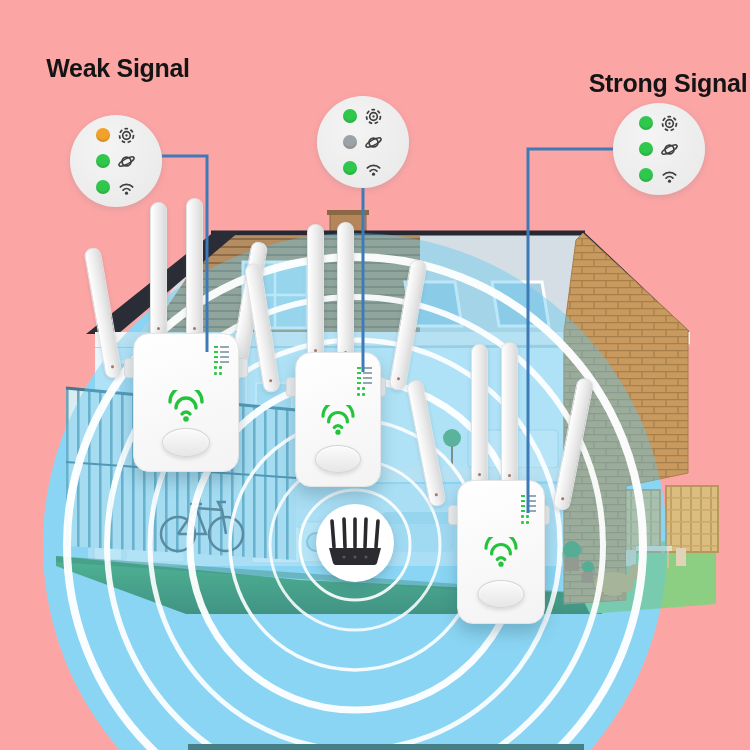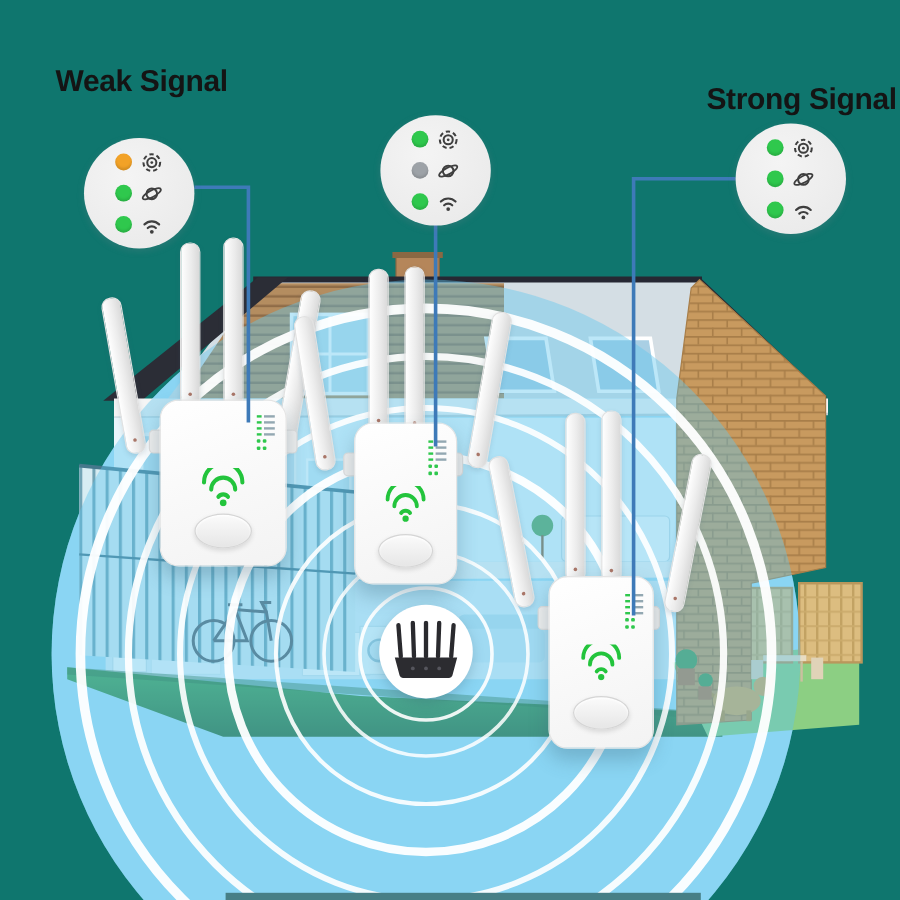--- a/index.html
+++ b/index.html
@@ -1,16 +1,16 @@
 <!DOCTYPE html>
 <html><head>
 <meta charset="utf-8">
 <style>
   html,body{margin:0;padding:0;background:#ffffff;}
-  .stage{position:relative;width:750px;height:750px;background:#0f766e;overflow:hidden;
+  .stage{position:relative;width:750px;height:750px;background:#fca5a5;overflow:hidden;
          font-family:"Liberation Sans",sans-serif;}
   svg{display:block;}
   .bg-svg,.connector-svg{position:absolute;left:0;top:0;pointer-events:none;}
 
   
   .title{position:absolute;font-weight:700;font-size:25px;color:#141414;text-align:center;letter-spacing:-0.3px;}
   .t1{left:18px;top:54px;width:200px;}
   .t2{left:240px;top:45px;width:274px;}
   .t3{left:575px;top:53px;width:186px;margin-top:16px;}
 

